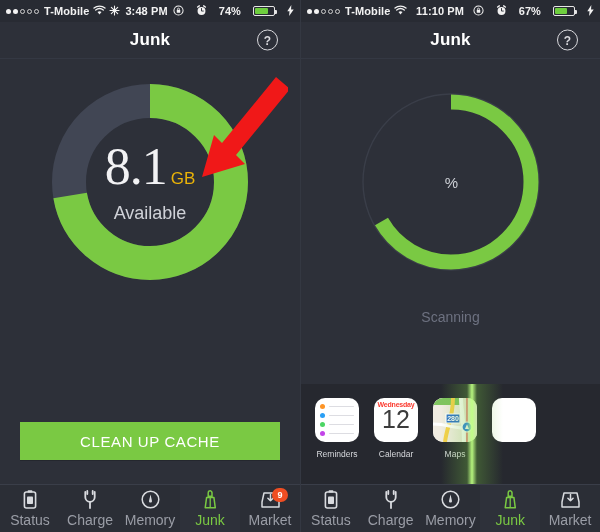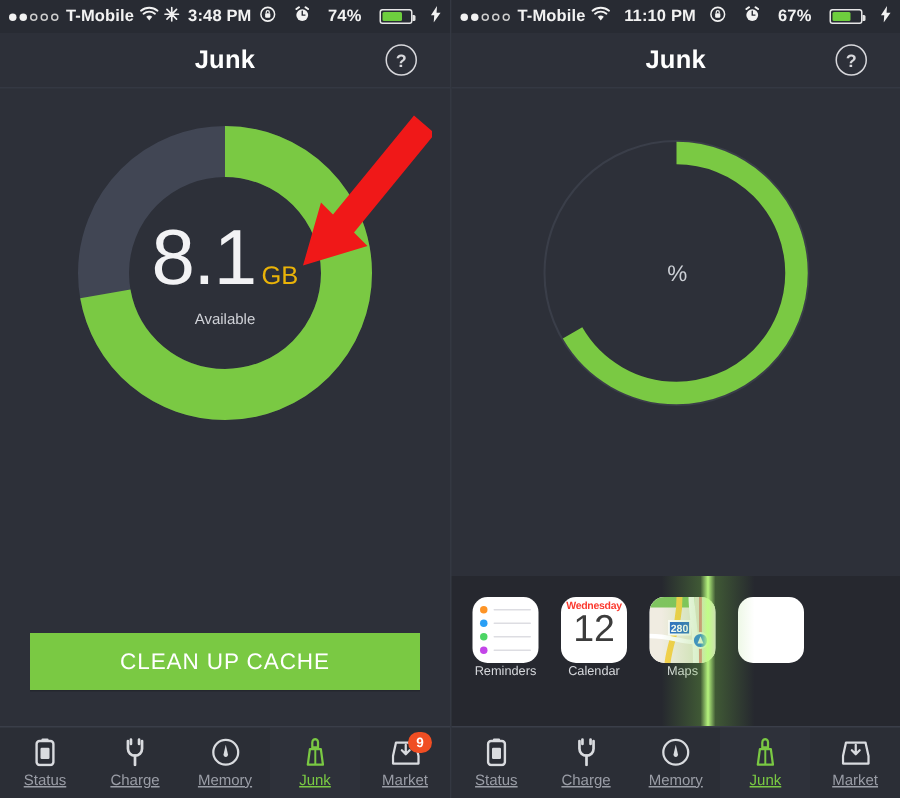--- a/index.html
+++ b/index.html
@@ -69,23 +69,24 @@
   .donut{position:relative;width:198px;height:198px;}
   .donut svg{display:block;}
   .donut-center{
     position:absolute;inset:0;display:flex;flex-direction:column;
     align-items:center;justify-content:center;pointer-events:none;
   }
   .big-row{display:flex;align-items:baseline;}
   .big-num{
     color:#f2f2f4;font-size:52px;font-weight:300;line-height:1;
     letter-spacing:-1px;
+    font-family:Liberation Serif, serif;
   }
   .big-unit{color:#eab308;font-size:17px;margin-left:4px;font-weight:400;}
-  .big-sub{color:#d0d2d8;font-size:10px;margin-top:10px;}
+  .big-sub{color:#d0d2d8;font-size:18px;margin-top:10px;}
   .pct-unit{color:#cdd0d6;font-size:15px;margin-left:2px;font-weight:400;}
   .scanning{
     position:absolute;left:0;right:0;top:250px;text-align:center;
     color:#6d7180;font-size:14px;
   }
 
   
   .clean-btn{
     position:absolute;left:20px;right:20px;bottom:24px;height:38px;
     background:#7ac943;border-radius:0;
@@ -103,21 +104,21 @@
   .apps{
     display:flex;align-items:flex-start;gap:11px;
     padding:14px 0 0 12px;position:relative;z-index:2;
   }
   .app{width:48px;flex:0 0 48px;text-align:center;}
   .app .ico{
     width:44px;height:44px;border-radius:10px;margin:0 auto;
     overflow:hidden;position:relative;background:#fff;
   }
   .app .nm{
-    color:#d6d8dc;font-size:8.5px;
+    color:#d6d8dc;font-size:8.5px;margin-top:7px;
     white-space:nowrap;overflow:hidden;text-overflow:ellipsis;
   }
   .scanbeam{
     position:absolute;left:140px;top:0;width:62px;height:100px;z-index:3;
     background:linear-gradient(90deg,rgba(122,201,67,0) 0%,rgba(122,201,67,.30) 42%,rgba(190,255,130,.95) 50%,rgba(122,201,67,.30) 58%,rgba(122,201,67,0) 100%);
     pointer-events:none;
   }
 
   
   .ic-rem{background:#fdfdfd;display:flex;flex-direction:column;justify-content:center;gap:4px;padding:0 5px;box-sizing:border-box;}
@@ -137,21 +138,21 @@
   
   .tabbar{
     height:47px;flex:0 0 47px;background:#2b2e36;
     display:flex;border-top:1px solid #3a3e49;
   }
   .tab{
     flex:1;display:flex;flex-direction:column;align-items:center;
     justify-content:center;gap:3px;position:relative;
   }
   .tab.active{background:#34384258;}
-  .tab .tlabel{font-size:10px;color:#9a9da6;text-decoration:underline;}
+  .tab .tlabel{font-size:14px;color:#9a9da6;}
   .tab.active .tlabel{color:#7ac943;}
   .tab .tico{height:20px;display:flex;align-items:center;justify-content:center;}
   .badge{
     position:absolute;top:3px;left:50%;margin-left:2px;
     min-width:16px;height:14px;padding:0 4px;border-radius:8px;
     background:#f04e23;color:#fff;font-size:9px;font-weight:bold;
     display:flex;align-items:center;justify-content:center;box-sizing:border-box;
   }
 </style>
 </head>
@@ -365,20 +366,21 @@
             <circle cx="99" cy="99" r="80" fill="none" stroke="#7ac943" stroke-width="15" stroke-dasharray="335 168" transform="rotate(-90 99 99)"></circle>
           </svg>
           <div class="donut-center">
             <div class="big-row">
               <span class="pct-unit">%</span>
             </div>
           </div>
         </div>
       </div>
 
+      <div class="scanning">Scanning</div>
 
       <div class="appstrip">
         <div class="scanbeam"></div>
         <div class="apps">
 
           <div class="app">
             <div class="ico ic-rem">
               <span class="ln">
                   <i class="bu" style="background:#fd9426"></i>
                   <i class="bar"></i>

